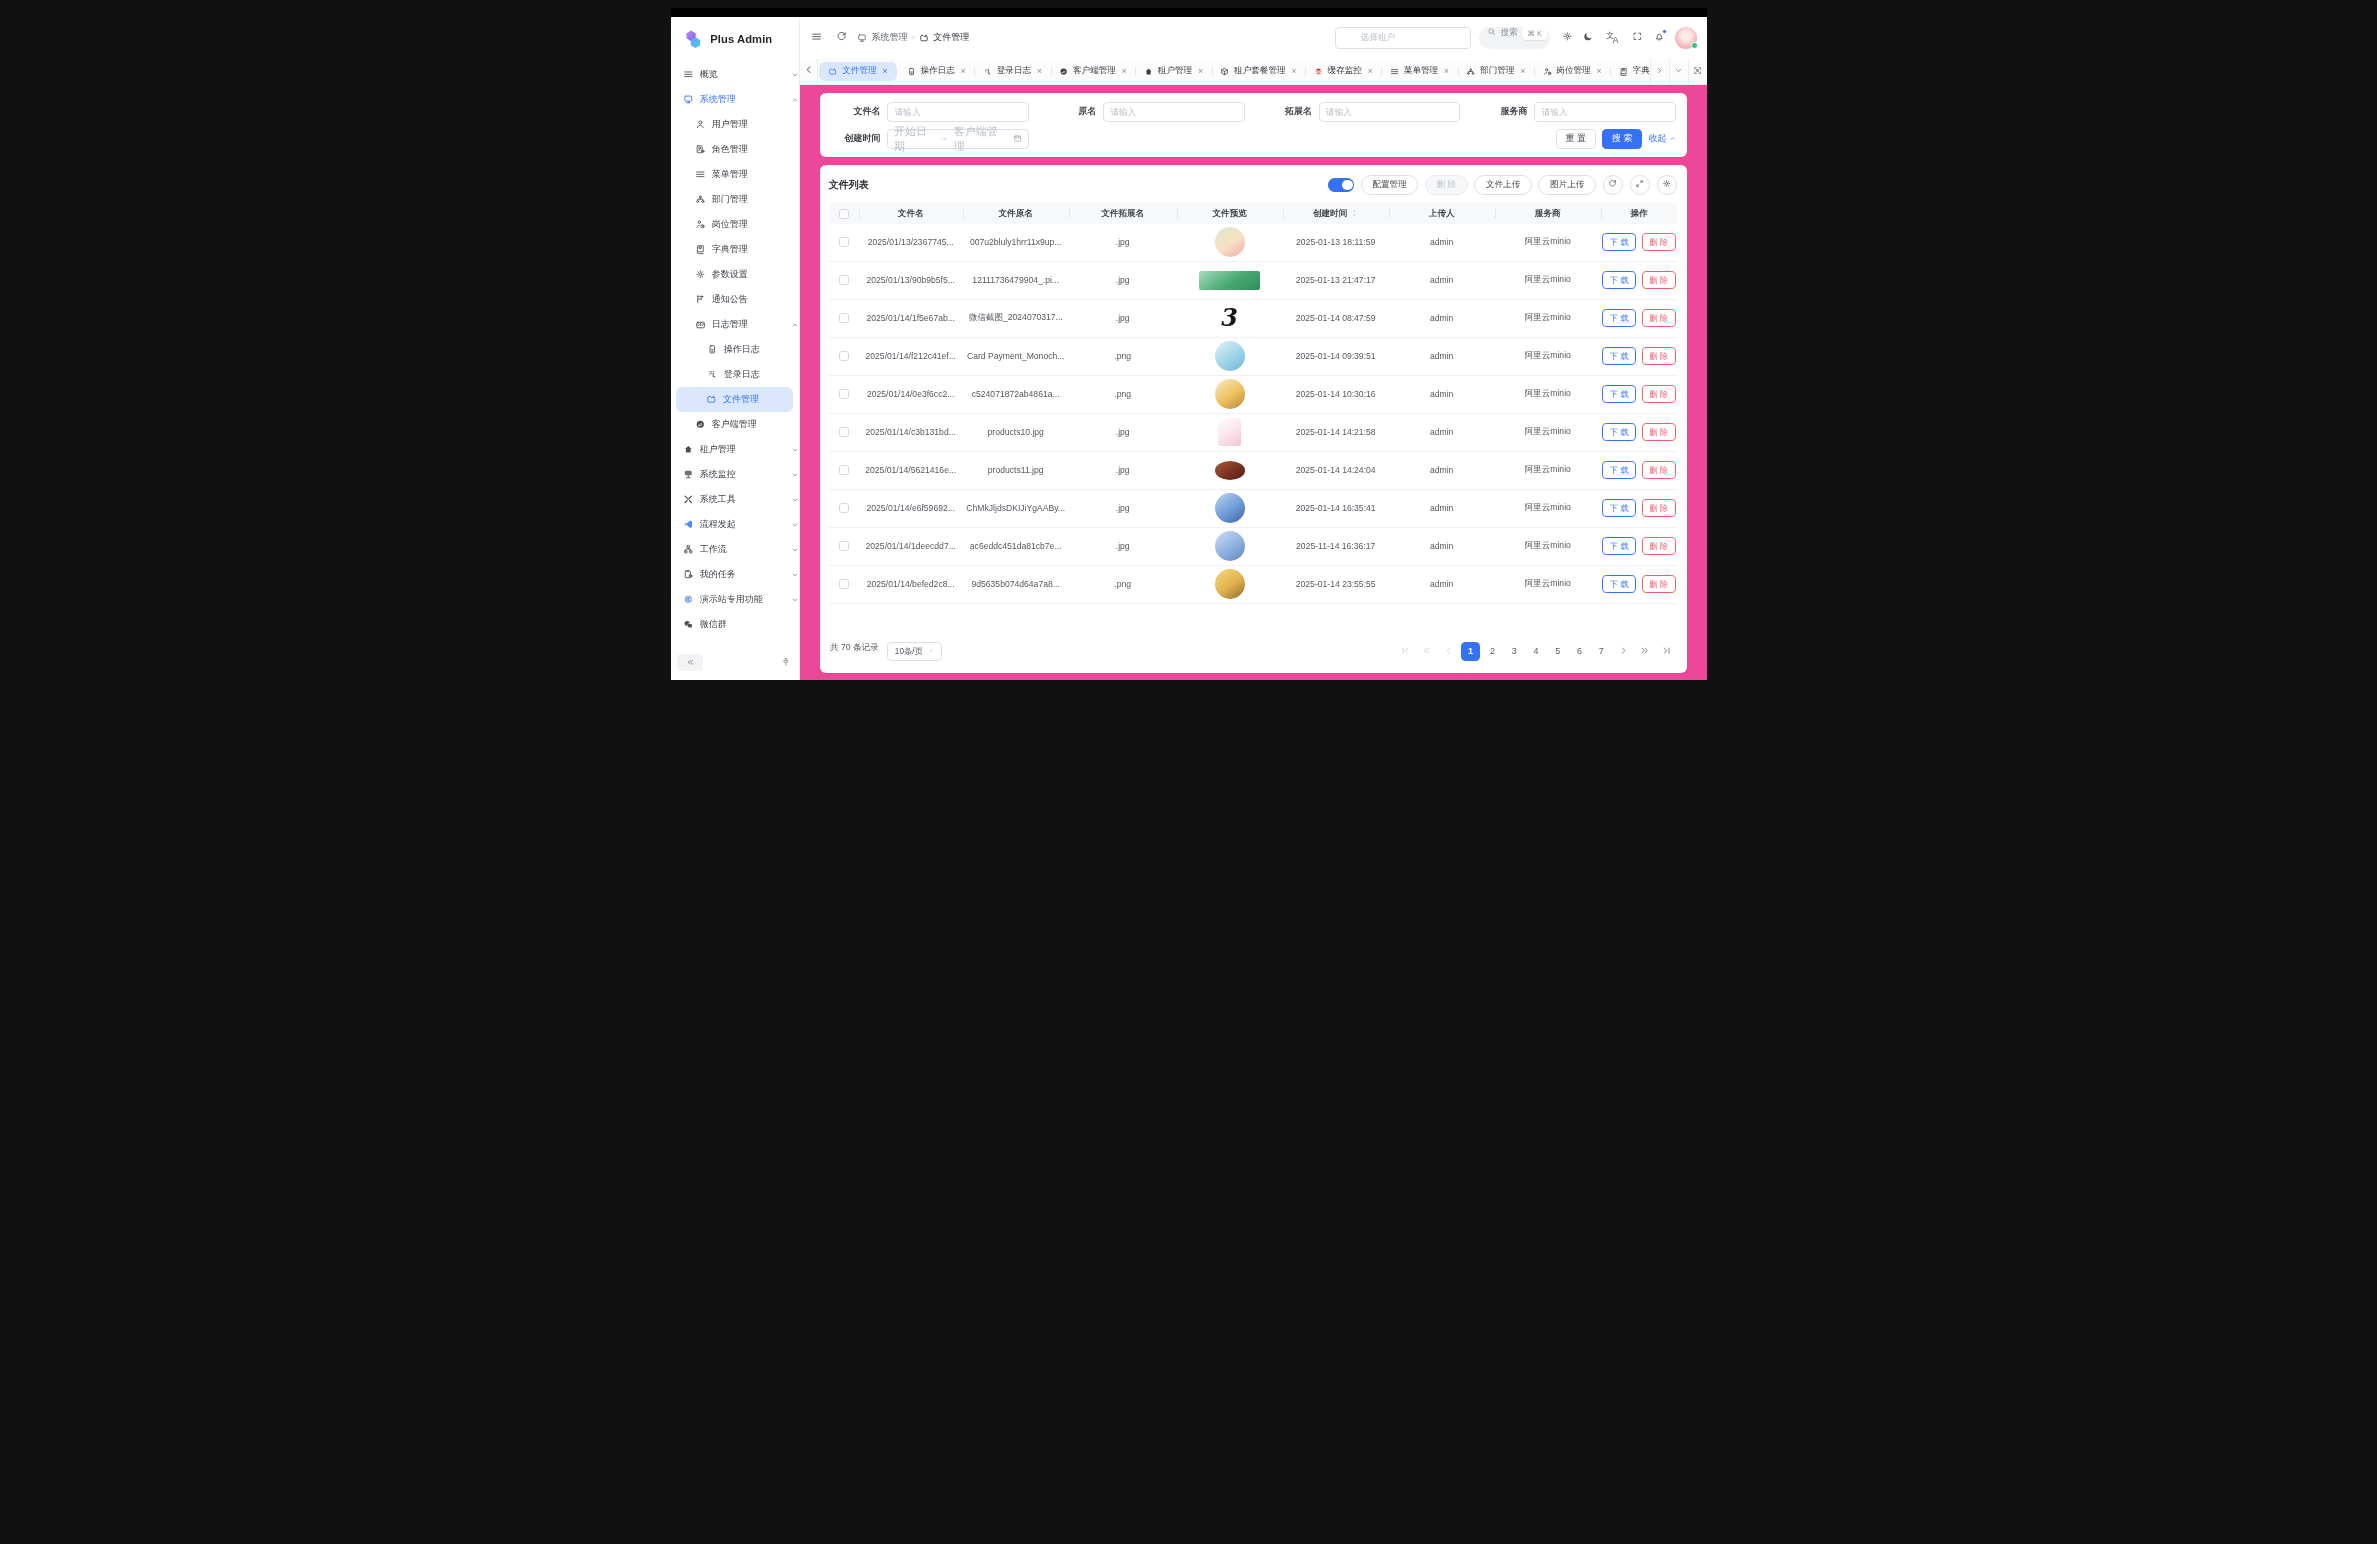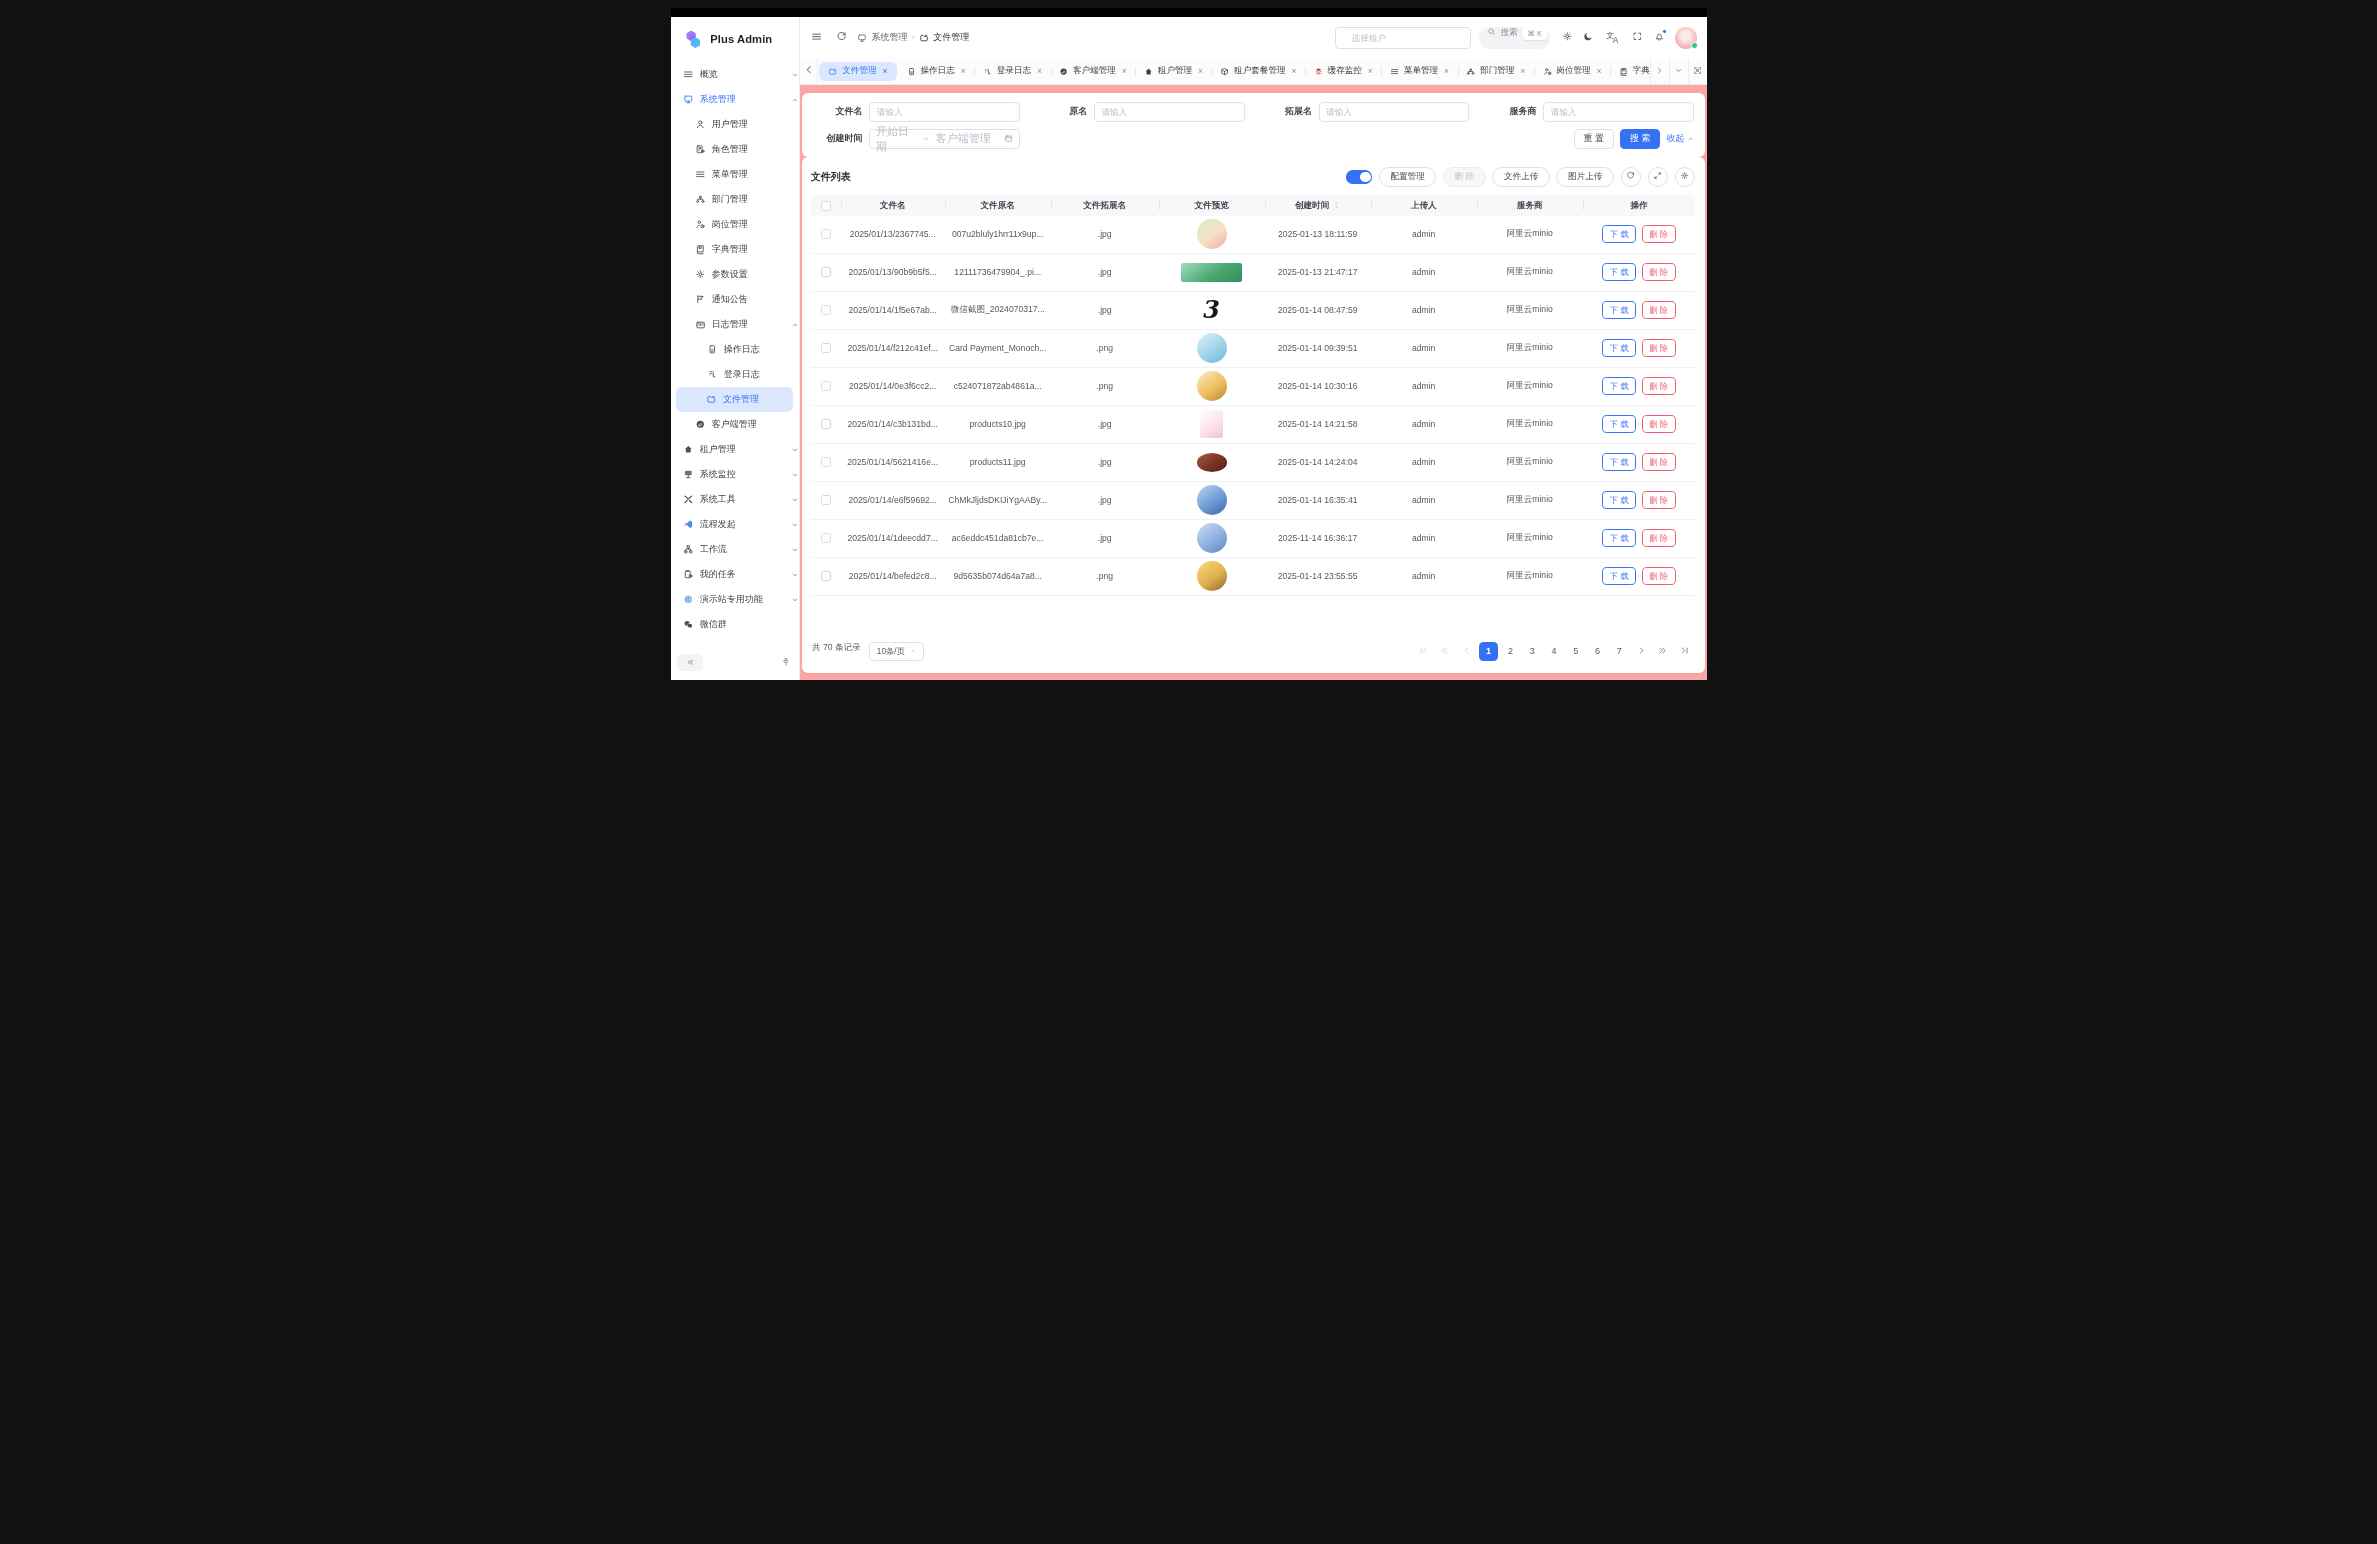--- a/index.html
+++ b/index.html
@@ -33,21 +33,21 @@
   
   .main{flex:1;display:flex;flex-direction:column;min-width:0}
 
   .hd{height:42px;display:flex;align-items:center;padding:0 9.2px 0 9.2px;gap:8px;background:#fff}
   .hd-ico{background:none;border:none;cursor:pointer;color:#4e5560;display:flex;align-items:center;font-size:11.2px;padding:2.6px}
   .crumbs{display:flex;align-items:center;gap:4.6px;font-size:9px}
   .crumb{display:flex;align-items:center;gap:4px;color:#5f646b;cursor:pointer}
   .crumb:last-child{color:#2b2f36}
   .crumb-sep{color:#b9bec7;font-size:8px}
   .hd-spacer{flex:1}
-  .tenant{width:136px;height:22px;border:0.7px solid #dcdfe6;border-radius:4.6px;padding:0 16px;font-size:8.6px;color:#333;outline:none;font-family:Liberation Sans, sans-serif}
+  .tenant{width:136px;height:22px;border:0.7px solid #dcdfe6;border-radius:4.6px;padding:0 25px;font-size:8.6px;color:#333;outline:none;font-family:Liberation Mono, monospace}
   .tenant::placeholder{color:#b9bec7}
   .searchpill{height:22px;border-radius:11.2px;background:#f1f3f5;display:flex;align-items:flex-start;gap:4.6px;padding:0 3.3px 0 8px;cursor:pointer;border:none}
   .searchpill .sp-label{font-size:8.6px;color:#8a9099}
   .searchpill .sp-ico{color:#8a9099;display:flex;font-size:9.2px}
   .kbd{background:#fff;border-radius:4px;padding:2px 5.3px;font-size:7.3px;color:#8a9099;box-shadow:0 0.7px 1.3px rgba(0,0,0,.10)}
   .hd-right{display:flex;align-items:center;gap:4.6px}
   .hd-right .hd-ico{font-size:10.6px;padding:3.3px}
   .bell-wrap{position:relative}
   .bell-dot{position:absolute;top:0.7px;right:1.3px;width:5.3px;height:5.3px;border-radius:50%;background:#3571f5;border:1px solid #fff}
   .avatar{width:22px;height:22px;border-radius:50%;background:radial-gradient(circle at 50% 40%,#fdeae4 25%,#f5b9c0 62%,#e793a4);position:relative;cursor:pointer;border:none;margin-left:2.6px}
@@ -60,21 +60,21 @@
   .tab{display:flex;align-items:center;gap:4.6px;padding:0 8.6px;font-size:8.6px;color:#33373d;cursor:pointer;position:relative;white-space:nowrap}
   .tab+.tab::before{content:"";position:absolute;left:0;top:8px;bottom:8px;width:0.7px;background:#e6e8ec}
   .tab .t-ico{display:flex;font-size:9.2px;color:#3c4046}
   .tab .tab-x{font-size:8.6px;color:#8a9099;margin-left:1.3px;cursor:pointer}
   .tab.active{background:#dbe7fd;border-radius:6px;margin:3.3px 1.3px;color:#3571f5;padding:0 9.2px}
   .tab.active .t-ico,.tab.active .tab-x{color:#3571f5}
   .tab.active+.tab::before{display:none}
   .tab-ctl{width:19px;display:flex;align-items:center;justify-content:center;color:#5c6166;border-left:0.7px solid #ebedf0;background:none;border-top:none;border-right:none;border-bottom:none;cursor:pointer;font-size:9.2px}
 
   
-  .content{flex:1;background:#fca5a5;padding:8px 2px;display:flex;flex-direction:column;gap:0;overflow:hidden}
+  .content{flex:1;background:#ec4899;padding:8px 20px;display:flex;flex-direction:column;gap:8px;overflow:hidden}
   .card{background:#fff;border-radius:6px;box-shadow:0 0.7px 1.3px rgba(16,24,40,.04)}
 
   .filter-card{padding:8.6px 10.6px}
   .f-grid{display:grid;grid-template-columns:repeat(4,1fr);column-gap:17px;row-gap:7.3px}
   .field{display:flex;align-items:center}
   .f-label{width:57px;text-align:right;padding-right:6.6px;font-size:9px;font-weight:700;color:#43474d;white-space:nowrap}
   .f-input{flex:1;height:20px;border:0.7px solid #dcdfe6;border-radius:4.6px;padding:0 6.6px;font-size:8.6px;color:#333;outline:none;min-width:0;font-family:inherit}
   .f-input::placeholder{color:#b9bec7}
   .date-box{flex:1;height:20px;border:0.7px solid #dcdfe6;border-radius:4.6px;display:flex;align-items:center;padding:0 6px;gap:5.3px;color:#b9bec7;font-size:11px;cursor:text}
   .date-box .d-start{width:41px}

